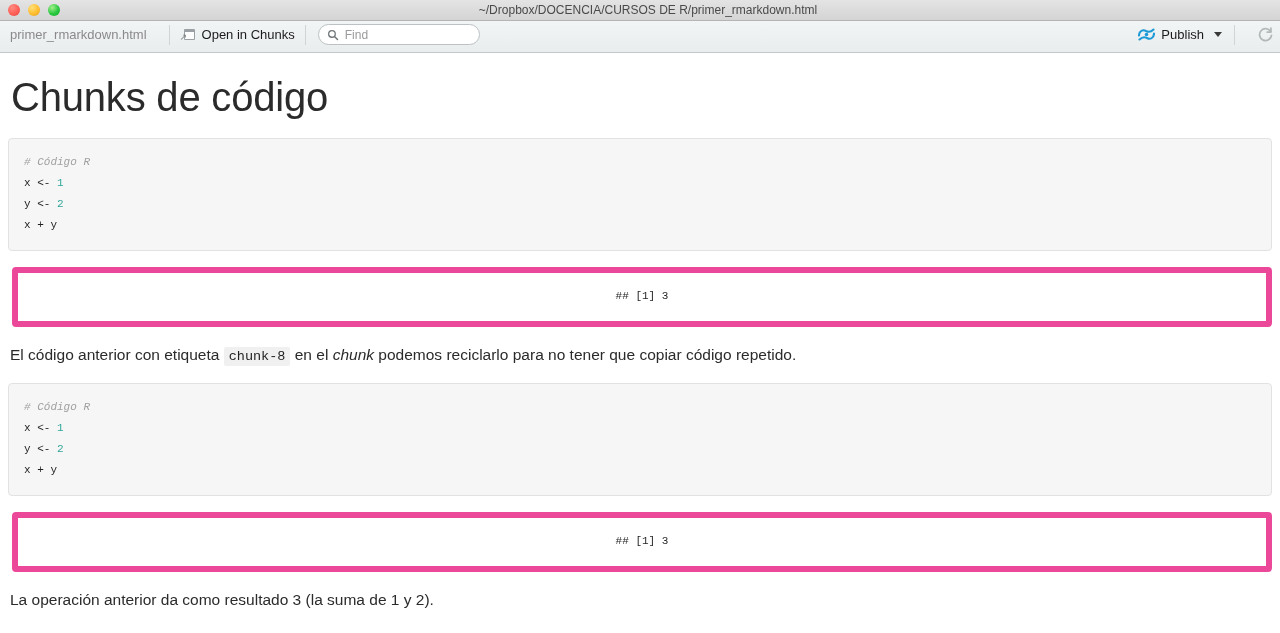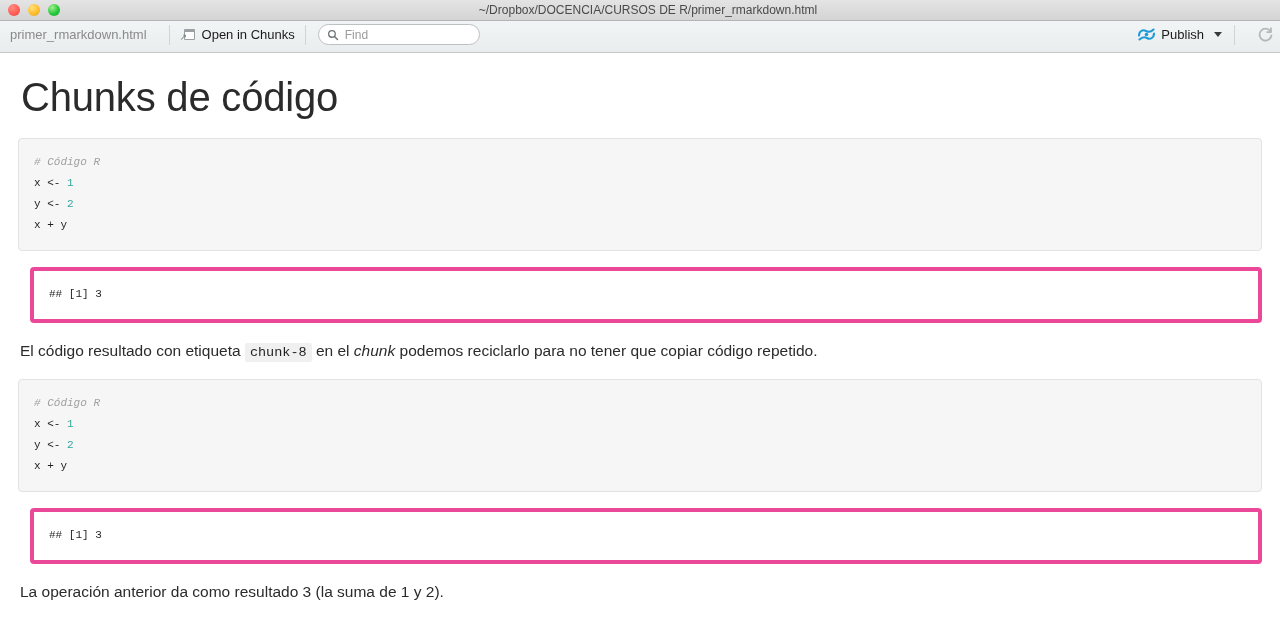--- a/index.html
+++ b/index.html
@@ -149,46 +149,47 @@
   }
   .refresh-icon {
     width: 17px; height: 17px;
     display: block;
     margin-left: 12px;
     opacity: .45;
   }
 
   
   .doc {
-    padding: 0 18px;
+    padding: 0 8px;
     box-sizing: border-box;
   }
   h1.page-title {
     font-size: 40px;
     font-weight: 400;
     color: #2b2b2b;
     margin: 22px 0 18px 3px;
     letter-spacing: -0.2px;
   }
 
   .chunk {
     background: #f6f6f6;
     border: 1px solid #e2e2e2;
     border-radius: 4px;
     padding: 13px 15px 14px 15px;
     margin: 0 0 16px 0;
     box-sizing: border-box;
   }
   .output {
     background: #ffffff;
-    border: 4px solid #ec4899;
+    border: 6px solid #ec4899;
     border-radius: 4px;
     padding: 13px 15px 14px 15px;
-    margin: 0 0 16px 12px;
-    box-sizing: border-box;
+    margin: 0 0 16px 4px;
+    box-sizing: border-box;
+    text-align: center;
   }
   pre.code {
     margin: 0;
     font-family: Liberation Mono, monospace;
     font-size: 11px;
     line-height: 21px;
     color: #1f1f1f;
     white-space: pre;
   }
   .cm-comment { color: #a0a0a0; font-style: italic; }
@@ -274,21 +275,21 @@
     <pre class="code"><span class="cm-comment"># Código R</span>
 <span>x &lt;- </span><span class="cm-num">1</span>
 <span>y &lt;- </span><span class="cm-num">2</span>
 <span>x + y</span></pre>
   </div>
 
   <div class="output">
     <pre class="code">## [1] 3</pre>
   </div>
 
-  <p class="para"><span>El código resultado con etiqueta </span><code class="inline">chunk-8</code><span> en el </span><em>chunk</em><span> podemos reciclarlo para no tener que copiar código repetido.</span></p>
+  <p class="para"><span>El código anterior con etiqueta </span><code class="inline">chunk-8</code><span> en el </span><em>chunk</em><span> podemos reciclarlo para no tener que copiar código repetido.</span></p>
 
   <div class="chunk">
     <pre class="code"><span class="cm-comment"># Código R</span>
 <span>x &lt;- </span><span class="cm-num">1</span>
 <span>y &lt;- </span><span class="cm-num">2</span>
 <span>x + y</span></pre>
   </div>
 
   <div class="output">
     <pre class="code">## [1] 3</pre>

